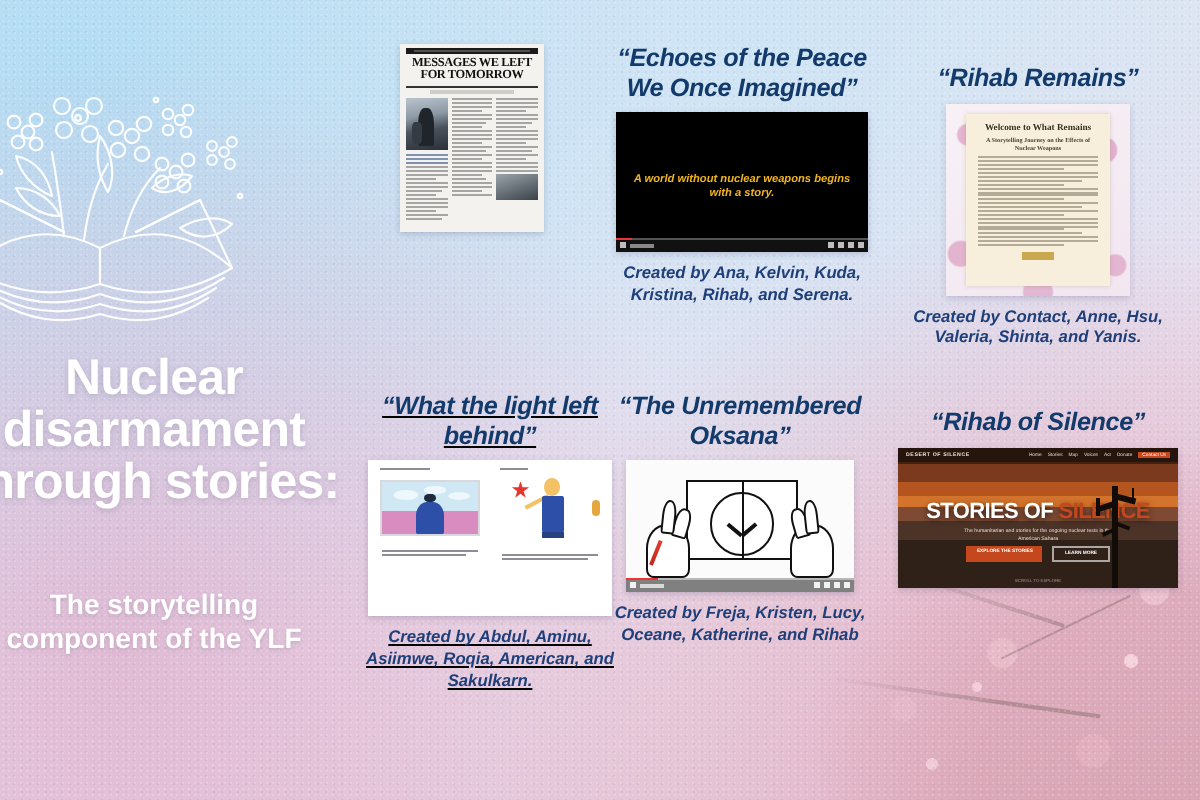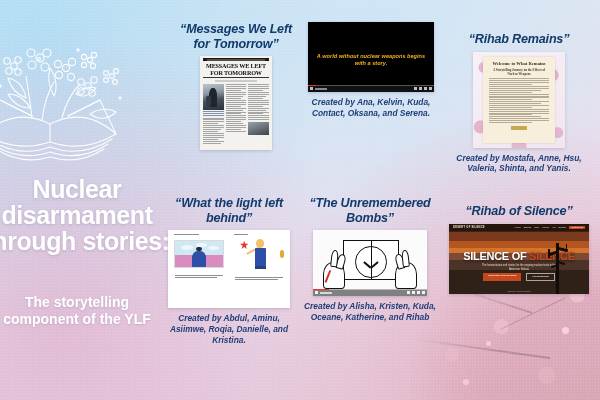--- a/index.html
+++ b/index.html
@@ -369,21 +369,20 @@
         <circle cx="108" cy="12" r="1.1"></circle>
       <circle cx="150" cy="60" r="1.1"></circle>
         <circle cx="20" cy="78" r="1.1"></circle>
     </svg>
 
     <div id="heroTitle">Nuclear disarmament through stories:</div>
     <div id="heroSub">The storytelling component of the YLF</div>
   </div>
 
   <div class="card" style="left:172px;top:22px;width:128px;">
-    <p class="card-title">“Messages We Left for Tomorrow”</p>
     <div class="thumb np" style="width:72px;height:94px;">
       <div class="np-kicker"></div>
       <div class="np-head">MESSAGES WE LEFT FOR TOMORROW</div>
       <div class="np-date"></div>
       <div class="np-body">
         <div class="np-col">
           <div class="np-photo"></div>
           <div class="lines np-lead">
             <i></i>
               <i></i>
@@ -457,37 +456,38 @@
               <i></i>
               <i></i>
           </div>
           <div class="np-photo2"></div>
         </div>
       </div>
     </div>
   </div>
 
   <div class="card" style="left:306px;top:22px;width:130px;">
+    <p class="card-title">“Echoes of the Peace We Once Imagined”</p>
     <div class="thumb vid" style="width:126px;height:70px;">
       <div class="vid-caption">A world without nuclear weapons begins with a story.</div>
       <div class="vid-bar">
         <span class="prog">
             <b></b>
           </span>
         <span class="ctl"></span>
         <span class="time"></span>
         <span class="right">
           <span class="ctl"></span>
           <span class="ctl"></span>
           <span class="ctl"></span>
           <span class="ctl"></span>
         </span>
       </div>
     </div>
-    <p class="card-credit">Created by Ana, Kelvin, Kuda, Contact, Oksana, and Serena.</p>
+    <p class="card-credit">Created by Ana, Kelvin, Kuda, Kristina, Rihab, and Serena.</p>
   </div>
 
   <div class="card" style="left:443px;top:32px;width:152px;">
     <p class="card-title">“Rihab Remains”</p>
     <div class="thumb wr" style="width:92px;height:96px;">
       <div class="wr-card">
         <div class="wr-h1">Welcome to What Remains</div>
         <div class="wr-h2">A Storytelling Journey on the Effects of Nuclear Weapons</div>
         <div class="lines">
           <i></i>
@@ -511,24 +511,24 @@
             <i></i>
             <i></i>
           <i></i>
             <i></i>
             <i></i>
             <i></i>
         </div>
         <div class="wr-btn"></div>
       </div>
     </div>
-    <p class="card-credit">Created by Mostafa, Anne, Hsu, Valeria, Shinta, and Yanis.</p>
-  </div>
-
-  <div class="card" style="left:164px;top:196px;width:130px;">
+    <p class="card-credit">Created by Contact, Anne, Hsu, Valeria, Shinta, and Yanis.</p>
+  </div>
+
+  <div class="card" style="left:180px;top:196px;width:130px;text-decoration:underline;">
     <p class="card-title">“What the light left behind”</p>
     <div class="thumb ill" style="width:122px;height:78px;">
       <div class="ill-pane">
         <div class="ill-cap">
             <i style="width:62%"></i>
           </div>
         <div class="ill-a">
           <span class="cloud" style="left:12%;top:14%;width:26%;height:18%;"></span>
           <span class="cloud" style="left:44%;top:8%;width:22%;height:14%;"></span>
           <span class="cloud" style="left:68%;top:18%;width:24%;height:16%;"></span>
@@ -548,25 +548,25 @@
           <span class="arm"></span>
           <span class="kid"></span>
           <span class="pack"></span>
         </div>
         <div class="ill-cap2">
           <i></i>
             <i style="width:90%"></i>
         </div>
       </div>
     </div>
-    <p class="card-credit">Created by Abdul, Aminu, Asiimwe, Roqia, Danielle, and Kristina.</p>
+    <p class="card-credit">Created by Abdul, Aminu, Asiimwe, Roqia, American, and Sakulkarn.</p>
   </div>
 
   <div class="card" style="left:304px;top:196px;width:132px;">
-    <p class="card-title">“The Unremembered Bombs”</p>
+    <p class="card-title">“The Unremembered Oksana”</p>
     <div class="thumb wb" style="width:114px;height:66px;">
       <div class="wb-art">
         <span class="wb-sheet"></span>
         <span class="wb-peace">
           <i style="left:49%;top:4%;width:1.6px;height:92%;"></i>
           <i style="left:22%;top:58%;width:30%;height:1.6px;transform:rotate(40deg);"></i>
           <i style="left:48%;top:58%;width:30%;height:1.6px;transform:rotate(-40deg);"></i>
         </span>
         <span class="wb-hand l">
           <b style="left:4%;bottom:0;width:80%;height:66%;"></b>
@@ -587,39 +587,39 @@
         <span class="ctl"></span>
         <span class="time"></span>
         <span class="right">
           <span class="ctl"></span>
           <span class="ctl"></span>
           <span class="ctl"></span>
           <span class="ctl"></span>
         </span>
       </div>
     </div>
-    <p class="card-credit">Created by Alisha, Kristen, Kuda, Oceane, Katherine, and Rihab</p>
+    <p class="card-credit">Created by Freja, Kristen, Lucy, Oceane, Katherine, and Rihab</p>
   </div>
 
   <div class="card" style="left:440px;top:204px;width:158px;">
     <p class="card-title">“Rihab of Silence”</p>
     <div class="thumb ds" style="width:140px;height:70px;">
       <div class="ds-nav">
         <span class="ds-logo">DESERT OF SILENCE</span>
         <span class="nv">
           <span>Home</span>
           <span>Stories</span>
           <span>Map</span>
           <span>Voices</span>
           <span>Act</span>
           <span>Donate</span>
           <span>Contact Us</span>
         </span>
       </div>
-      <div class="ds-h1"><span>SILENCE OF </span><em>SILENCE</em></div>
+      <div class="ds-h1"><span>STORIES OF </span><em>SILENCE</em></div>
       <div class="ds-sub">The humanitarian and stories for the ongoing nuclear tests in the American Sahara</div>
       <div class="ds-btns">
         <b>EXPLORE THE STORIES</b>
         <b class="ghost">LEARN MORE</b>
       </div>
       <div class="ds-foot">SCROLL TO EXPLORE</div>
       <span class="ds-cactus">
         <b style="left:42%;bottom:0;width:16%;height:100%;"></b>
         <b style="left:10%;top:18%;width:38%;height:5%;transform:rotate(-18deg);"></b>
         <b style="left:12%;top:12%;width:6%;height:18%;"></b>

